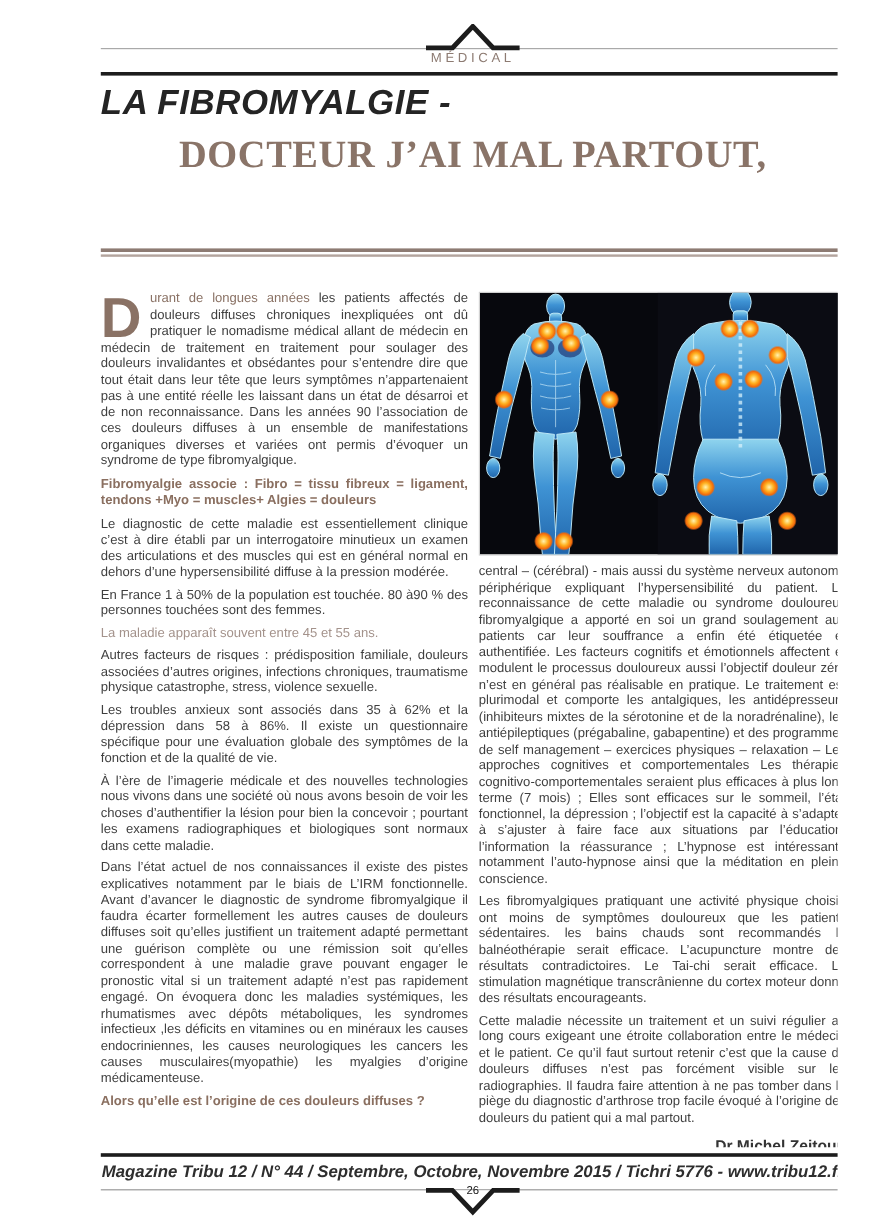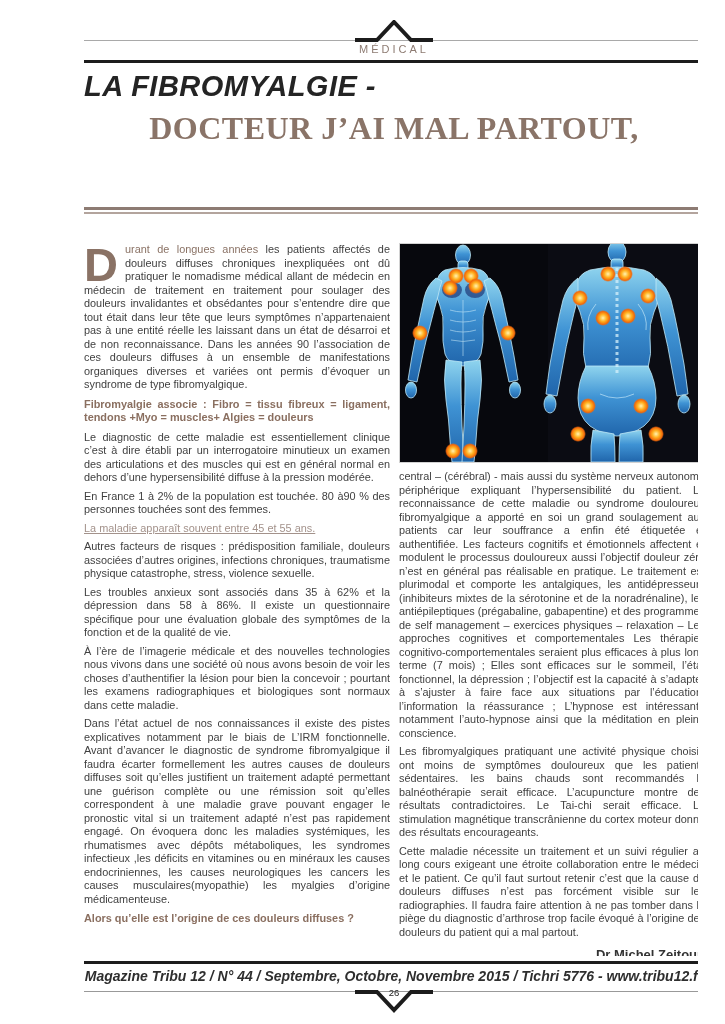--- a/index.html
+++ b/index.html
@@ -30,21 +30,21 @@
   .double-rule .r1{border-top:3px solid #8d7b73;}
   .double-rule .r2{margin-top:2px;border-top:2px solid #b3a49d;}
   
   .main{
     position:absolute;top:243px;left:57px;width:620px;height:713px;overflow:hidden;
     display:flex;gap:9px;
   }
   .col{width:306px;flex:0 0 306px;}
   .col p{margin:0 0 5px;text-align:justify;font-size:10.9px;line-height:13.5px;}
   .accent-bold{color:#8a6f60;font-weight:bold;text-align:center;margin:6px 0 !important;}
-  .accent-light{color:#a3928b;text-decoration:underline;}
+  .accent-light{color:#a3928b;}
   .dropcap{
     float:left;font-size:47px;line-height:37px;padding:3px 7px 0 0;
     color:#8a7265;font-weight:bold;
   }
   .leadin{color:#8a7265;}
   figure{margin:0 0 7px;}
   figure svg{display:block;border:1px solid #d2d2d2;}
   .byline{
     text-align:right;font-weight:bold;font-size:13px;line-height:1.35;
     color:#333;margin-top:7px;
@@ -86,21 +86,21 @@
     <div class="r1"></div>
       <div class="r2"></div>
   </div>
 
   <main class="main">
 
     <section class="col">
       <p><span class="dropcap">D</span><span class="leadin">urant de longues années</span><span> les patients affectés de douleurs diffuses chroniques inexpliquées ont dû pratiquer le nomadisme médical allant de médecin en médecin de traitement en traitement pour soulager des douleurs invalidantes et obsédantes pour s’entendre dire que tout était dans leur tête que leurs symptômes n’appartenaient pas à une entité réelle les laissant dans un état de désarroi et de non reconnaissance. Dans les années 90 l’association de ces douleurs diffuses à un ensemble de manifestations organiques diverses et variées ont permis d’évoquer un syndrome de type fibromyalgique.</span></p>
       <p class="accent-bold">Fibromyalgie associe : Fibro = tissu fibreux = ligament, tendons +Myo = muscles+ Algies = douleurs</p>
       <p>Le diagnostic de cette maladie est essentiellement clinique c’est à dire établi par un interrogatoire minutieux un examen des articulations et des muscles qui est en général normal en dehors d’une hypersensibilité diffuse à la pression modérée.</p>
-      <p>En France 1 à 2% de la population est touchée. 80 à90 % des personnes touchées sont des femmes.</p>
+      <p>En France 1 à 50% de la population est touchée. 80 à90 % des personnes touchées sont des femmes.</p>
       <p class="accent-light">La maladie apparaît souvent entre 45 et 55 ans.</p>
       <p>Autres facteurs de risques : prédisposition familiale, douleurs associées d’autres origines, infections chroniques, traumatisme physique catastrophe, stress, violence sexuelle.</p>
       <p>Les troubles anxieux sont associés dans 35 à 62% et la dépression dans 58 à 86%. Il existe un questionnaire spécifique pour une évaluation globale des symptômes de la fonction et de la qualité de vie.</p>
       <p>À l’ère de l’imagerie médicale et des nouvelles technologies nous vivons dans une société où nous avons besoin de voir les choses d’authentifier la lésion pour bien la concevoir ; pourtant les examens radiographiques et biologiques sont normaux dans cette maladie.</p>
       <p>Dans l’état actuel de nos connaissances il existe des pistes explicatives notamment par le biais de L’IRM fonctionnelle. Avant d’avancer le diagnostic de syndrome fibromyalgique il faudra écarter formellement les autres causes de douleurs diffuses soit qu’elles justifient un traitement adapté permettant une guérison complète ou une rémission soit qu’elles correspondent à une maladie grave pouvant engager le pronostic vital si un traitement adapté n’est pas rapidement engagé. On évoquera donc les maladies systémiques, les rhumatismes avec dépôts métaboliques, les syndromes infectieux ,les déficits en vitamines ou en minéraux les causes endocriniennes, les causes neurologiques les cancers les causes musculaires(myopathie) les myalgies d’origine médicamenteuse.</p>
       <p class="accent-bold">Alors qu’elle est l’origine de ces douleurs diffuses ?</p>
 
     </section>
 
     <section class="col">

